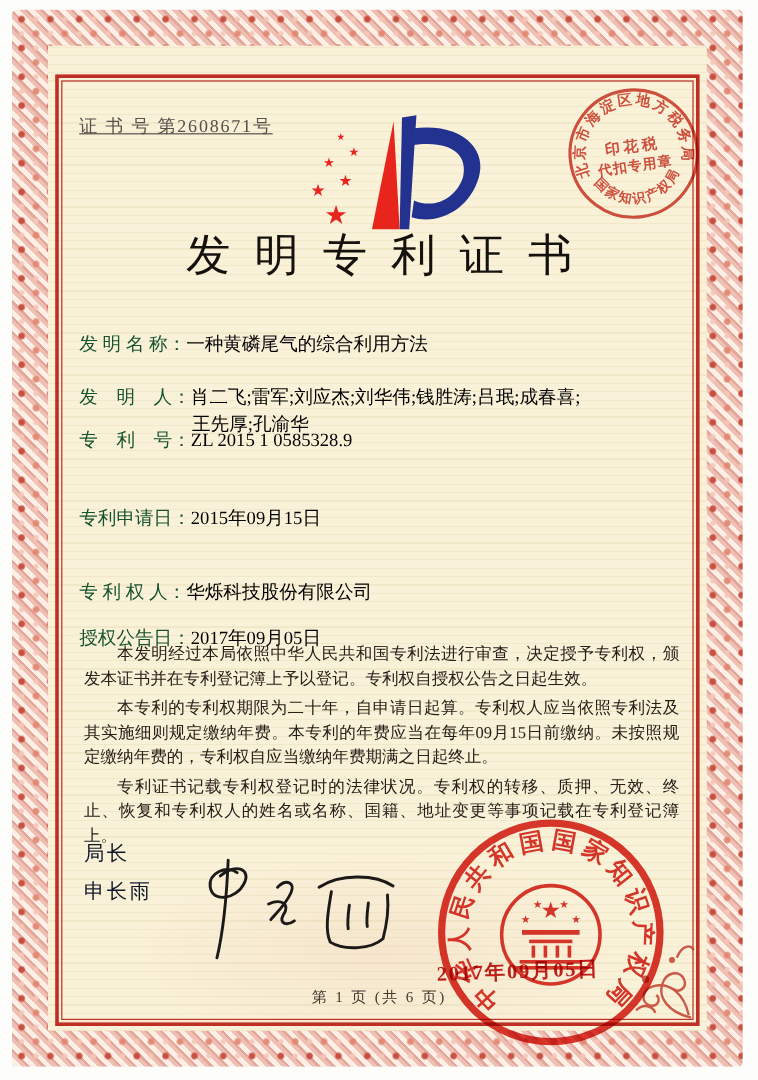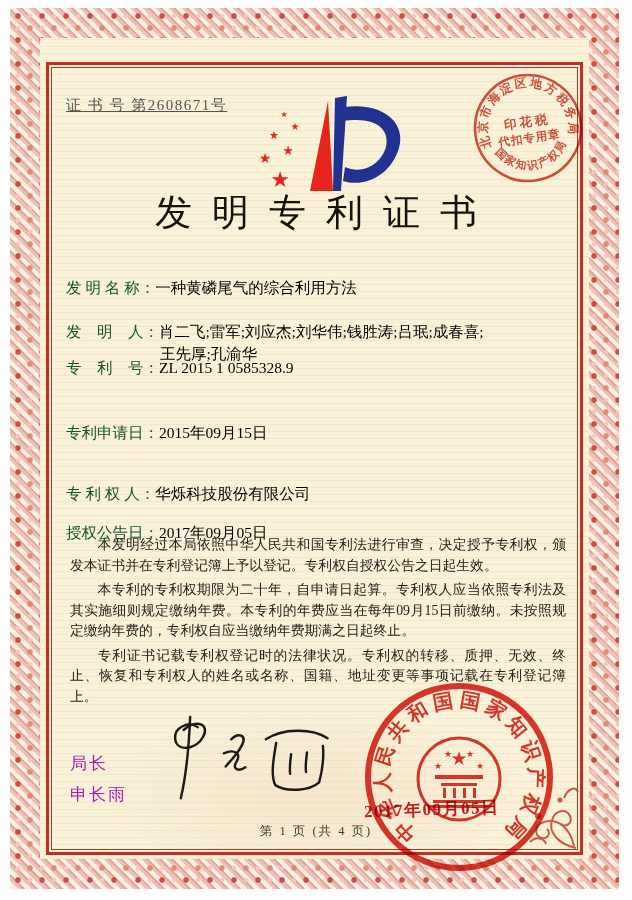--- a/index.html
+++ b/index.html
@@ -27,21 +27,21 @@
   .logo{position:absolute;left:240px;top:95px;width:168px;height:98px;}
   .title{position:absolute;left:0;right:0;top:188px;text-align:center;font-size:37px;font-weight:normal;
          color:#15110d;letter-spacing:20px;text-indent:20px;}
   .row{position:absolute;left:66px;right:58px;font-size:15.5px;color:#2d2720;line-height:22px;}
   .row .lbl{color:#14532d;}
   .row .val{color:#000000;}
   .val-line2{margin-left:94px;}
   .body-text{position:absolute;left:66px;right:62px;top:531px;font-size:13.8px;line-height:20.5px;
              color:#262019;text-align:justify;}
   .body-text p{margin:4px;text-indent:2em;}
-  .director{position:absolute;left:70px;top:748px;font-size:17px;color:#a21caf;line-height:31px;letter-spacing:2px;}
+  .director{position:absolute;left:70px;top:696px;font-size:17px;color:#0f172a;line-height:31px;letter-spacing:2px;}
   .sig-svg{position:absolute;left:135px;top:708px;width:215px;height:100px;}
   .footer{position:absolute;left:0;right:0;top:823px;text-align:center;font-size:12.5px;color:#3f372b;letter-spacing:2px;}
   .tax-seal{position:absolute;left:466px;top:66px;width:124px;height:124px;mix-blend-mode:multiply;opacity:.92;transform:rotate(-8deg);}
   .main-seal{position:absolute;left:358px;top:676px;width:202px;height:202px;mix-blend-mode:multiply;opacity:.92;}
   .seal-date{position:absolute;left:364px;top:798px;font-size:17px;font-weight:bold;color:#c4211c;
              letter-spacing:1.5px;mix-blend-mode:multiply;transform:rotate(-2deg);}
   .flourish{position:absolute;right:52px;bottom:50px;width:62px;height:72px;}
 </style>
 </head>
 <body>
@@ -139,21 +139,21 @@
       <path d="M59,6 C58,30 55,68 49,93"></path>
       <path d="M103,30 C111,22 119,26 115,35 C110,46 101,54 97,59"></path>
       <path d="M95,45 C106,40 115,45 108,55 C104,62 111,65 118,60"></path>
       <path d="M140,30 C158,18 190,18 206,29"></path>
       <path d="M151,34 C148,52 145,68 150,79 C163,87 187,85 197,76 C201,61 202,47 201,37"></path>
       <path d="M167,46 C166,54 165,61 166,67"></path>
       <path d="M184,44 C183,52 182,59 183,65"></path>
     </g>
   </svg>
 
-  <div class="footer">第 1 页 (共 4 页)</div>
+  <div class="footer">第 1 页 (共 6 页)</div>
 
   <svg class="main-seal" viewBox="-101 -101 202 202">
     <circle cx="0" cy="0" r="91" fill="none" stroke="#d8281e" stroke-width="6"></circle>
     <path id="mainArc" d="M -40.2,57.3 A 70,70 0 1 1 40.2,57.3" fill="none"></path>
     <text font-size="20" letter-spacing="5" fill="#d8281e" font-weight="bold">
       <textPath href="#mainArc" startOffset="50%" text-anchor="middle">中华人民共和国国家知识产权局</textPath>
     </text>
     <g>
       <circle cx="0" cy="2" r="41" fill="none" stroke="#d8281e" stroke-width="3"></circle>
       <g fill="#d8281e" text-anchor="middle" font-family="'DejaVu Sans',sans-serif">

